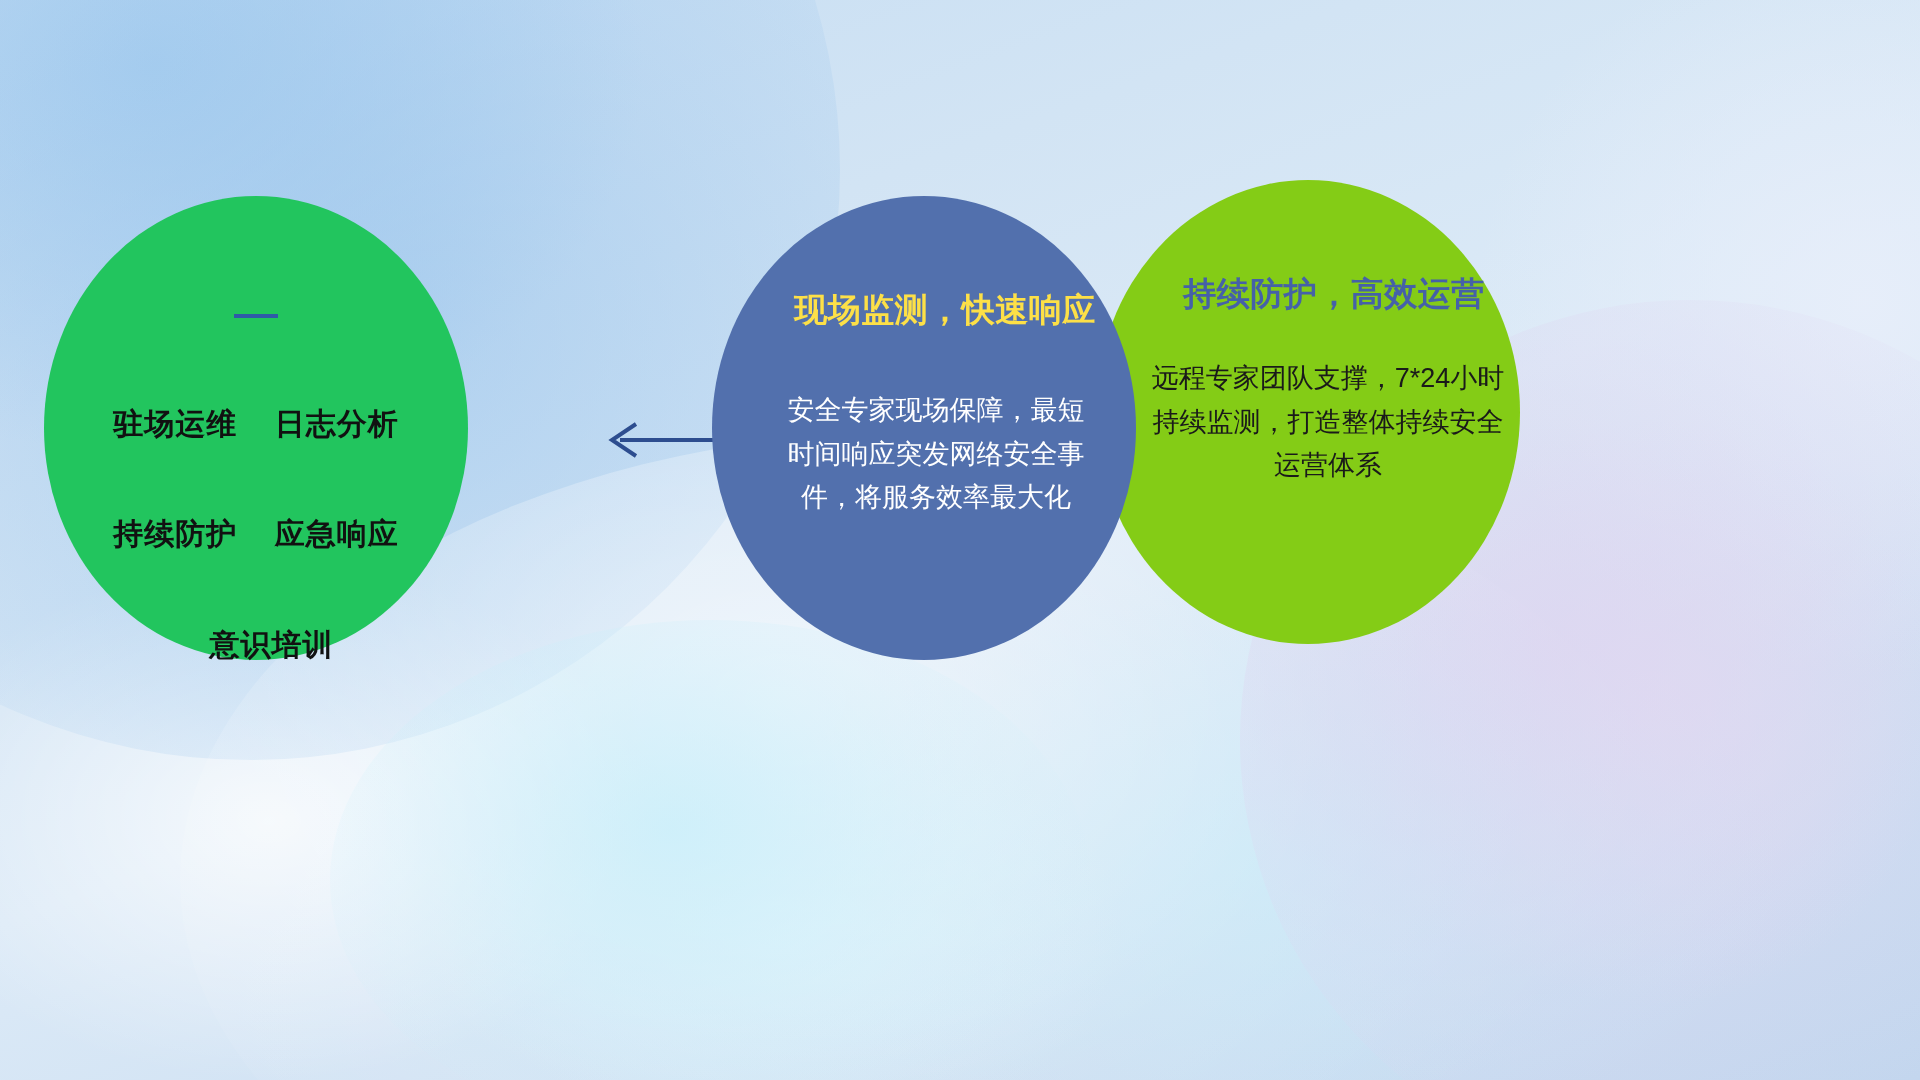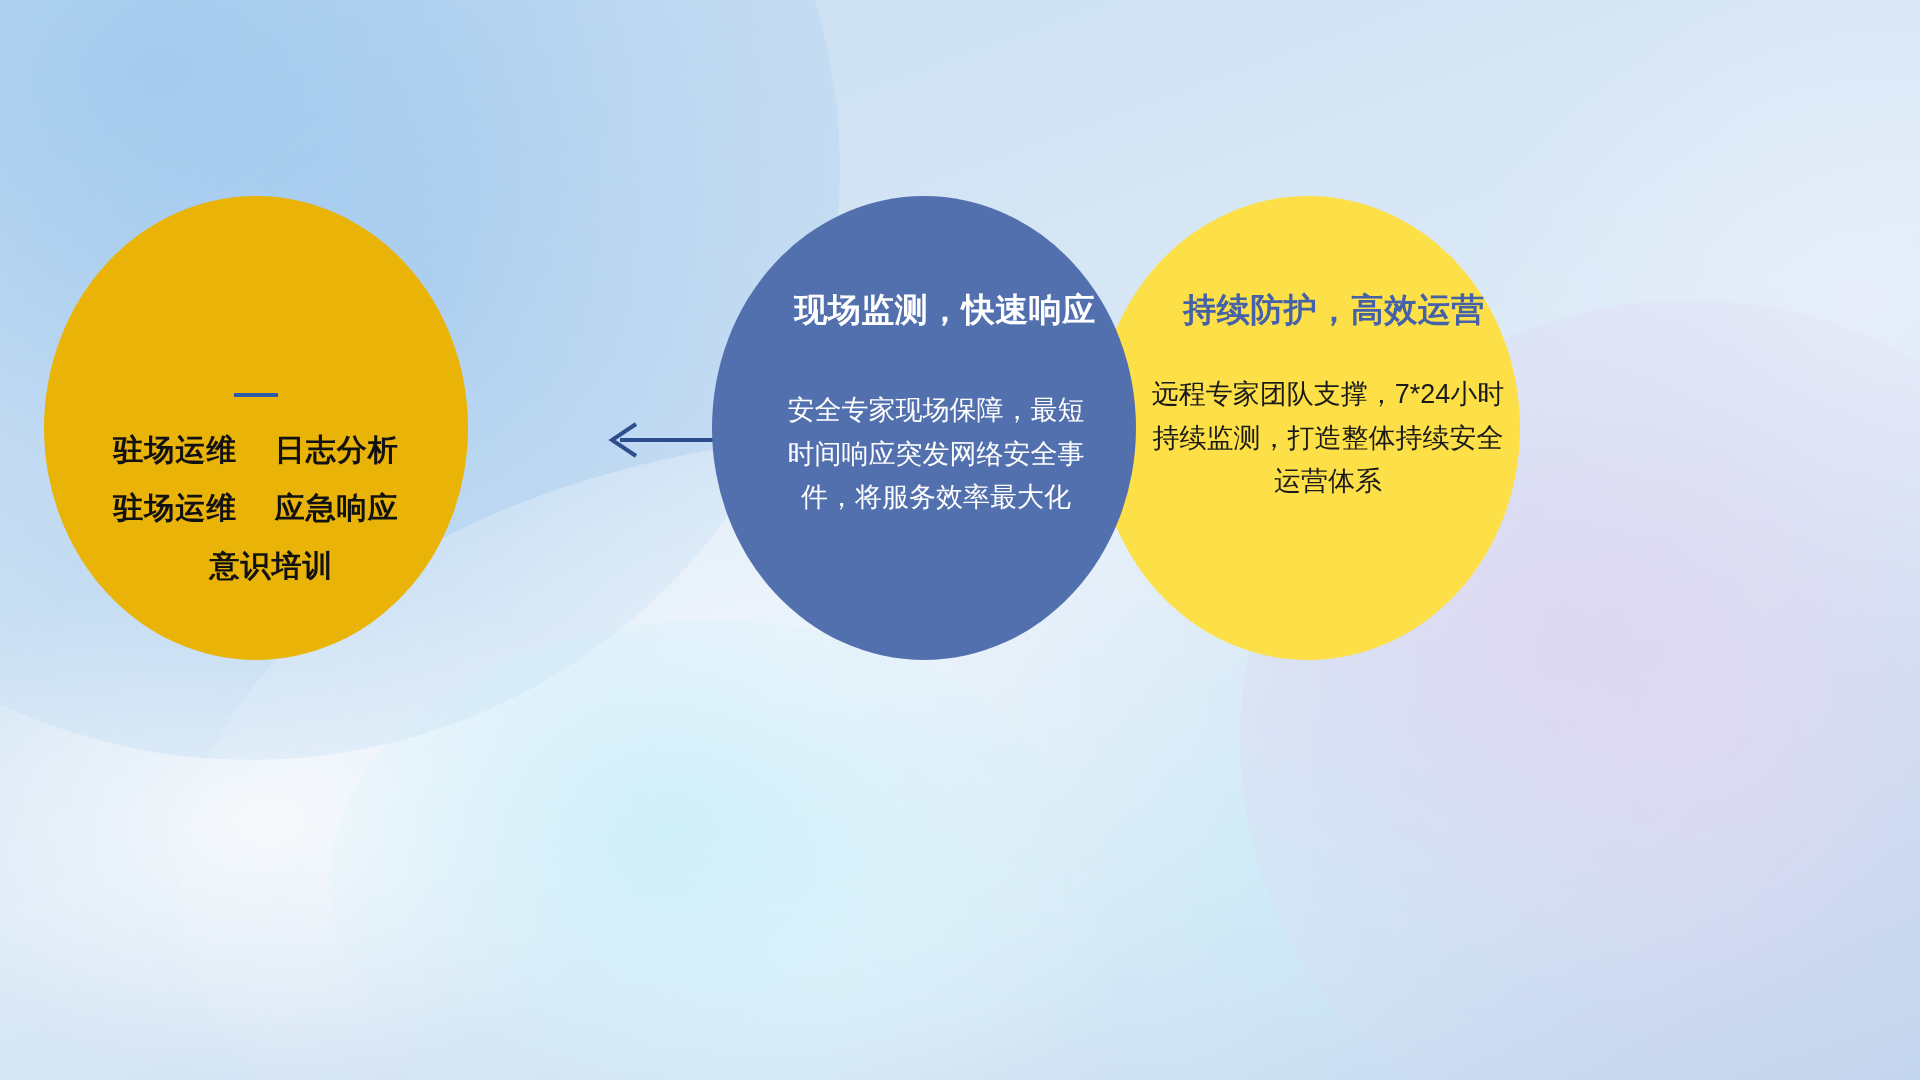--- a/index.html
+++ b/index.html
@@ -82,22 +82,22 @@
     display: flex;
     flex-direction: column;
     align-items: center;
   }
 
   #circle-left {
     left: 44px;
     top: 196px;
     width: 424px;
     height: 464px;
-    background: #eab308;
-    justify-content: center;
+    background: #22c55e;
+    justify-content: space-between;
     padding-top: 118px;
   }
   #left-divider {
     width: 44px;
     height: 4px;
     background: #2f5aa8;
     margin-bottom: 38px;
   }
   .left-line {
     color: #111111;
@@ -114,44 +114,44 @@
     left: 712px;
     top: 196px;
     width: 424px;
     height: 464px;
     background: #5270ad;
     z-index: 3;
     justify-content: flex-start;
     padding-top: 92px;
   }
   #mid-title {
-    color: #ffffff;
+    color: #fde047;
     font-size: 33px;
     font-weight: 700;
     letter-spacing: 0.5px;
     white-space: nowrap;
     margin-left: 42px;
   }
   #mid-body {
     color: #ffffff;
     font-size: 27px;
     font-weight: 400;
     line-height: 1.62;
     text-align: center;
     width: 310px;
     margin-top: 56px;
     margin-left: 24px;
   }
 
   #circle-right {
     left: 1096px;
-    top: 196px;
+    top: 180px;
     width: 424px;
     height: 464px;
-    background: #fde047;
+    background: #84cc16;
     z-index: 2;
     justify-content: flex-start;
     padding-top: 92px;
   }
   #right-title {
     color: #4561a8;
     font-size: 33px;
     font-weight: 700;
     letter-spacing: 0.5px;
     white-space: nowrap;
@@ -179,21 +179,21 @@
 </div>
 
 <svg id="connector" viewBox="0 0 300 80">
   <line x1="296" y1="40" x2="30" y2="40" stroke="#2d4d8f" stroke-width="4"></line>
   <polyline points="46,24 22,40 46,56" fill="none" stroke="#2d4d8f" stroke-width="4" stroke-linejoin="miter" stroke-linecap="butt"></polyline>
 </svg>
 
 <div class="circle" id="circle-left">
   <div id="left-divider"></div>
   <div class="left-line">驻场运维    日志分析</div>
-  <div class="left-line">驻场运维    应急响应</div>
+  <div class="left-line">持续防护    应急响应</div>
   <div class="left-line">意识培训</div>
 </div>
 
 <div class="circle" id="circle-mid">
   <div id="mid-title">现场监测，快速响应</div>
   <div id="mid-body">安全专家现场保障，最短时间响应突发网络安全事件，将服务效率最大化</div>
 </div>
 
 <div class="circle" id="circle-right">
   <div id="right-title">持续防护，高效运营</div>

